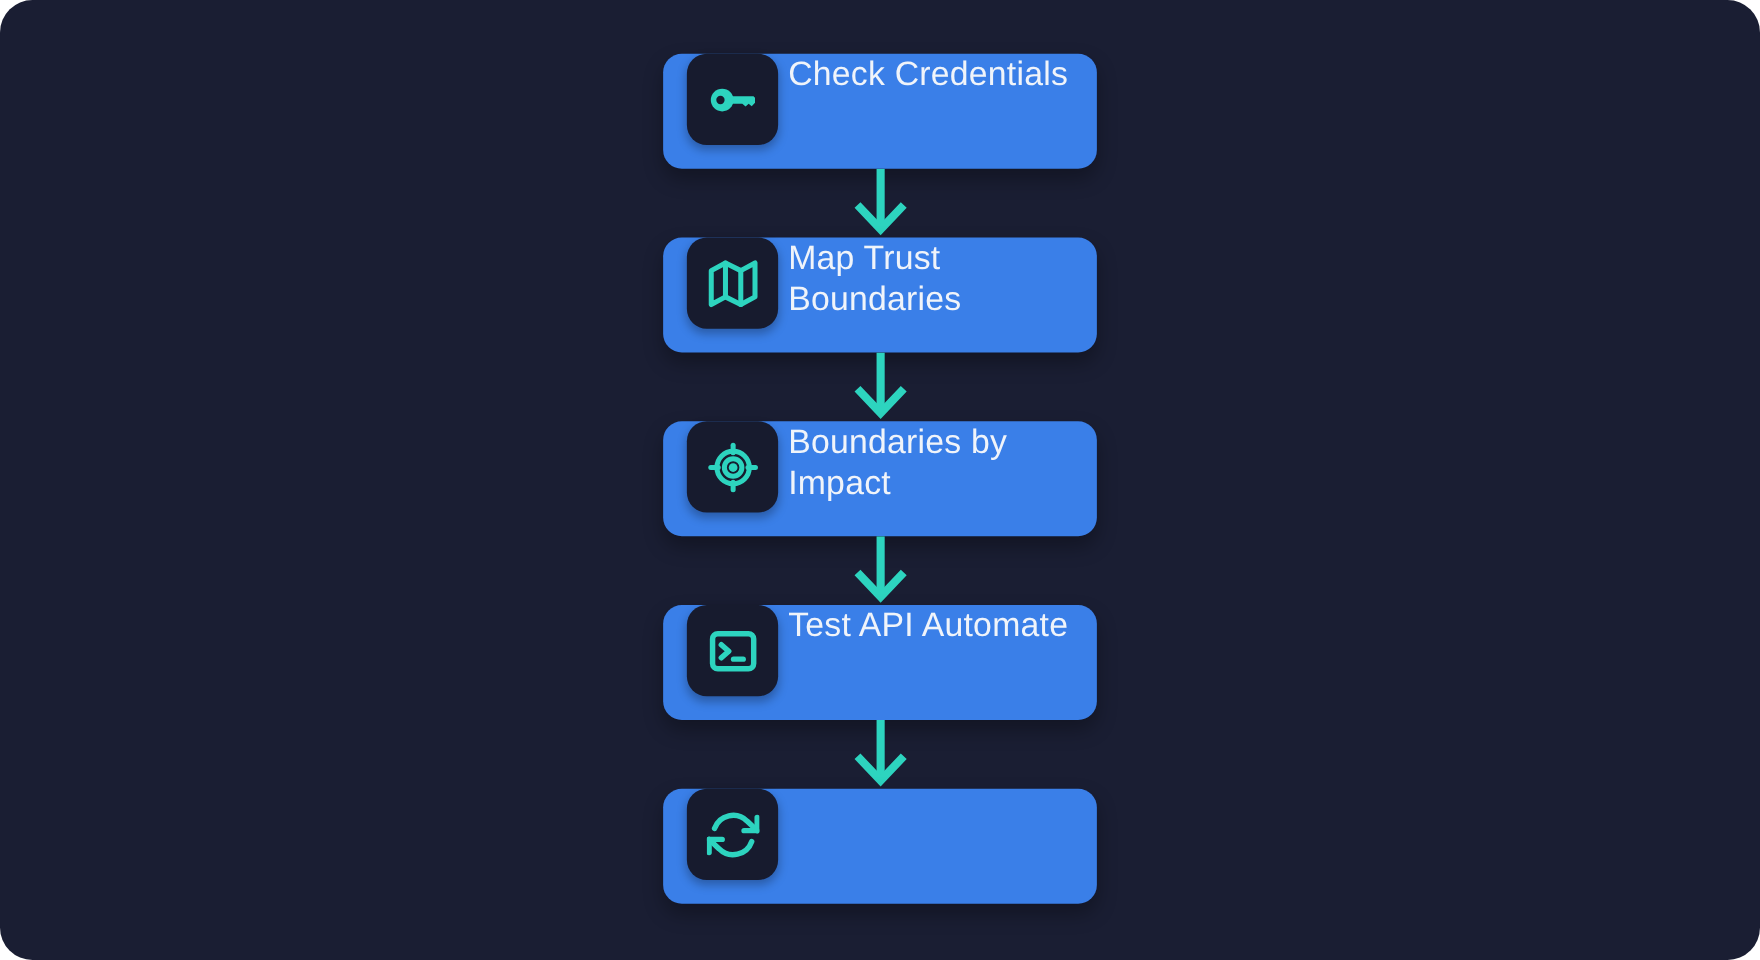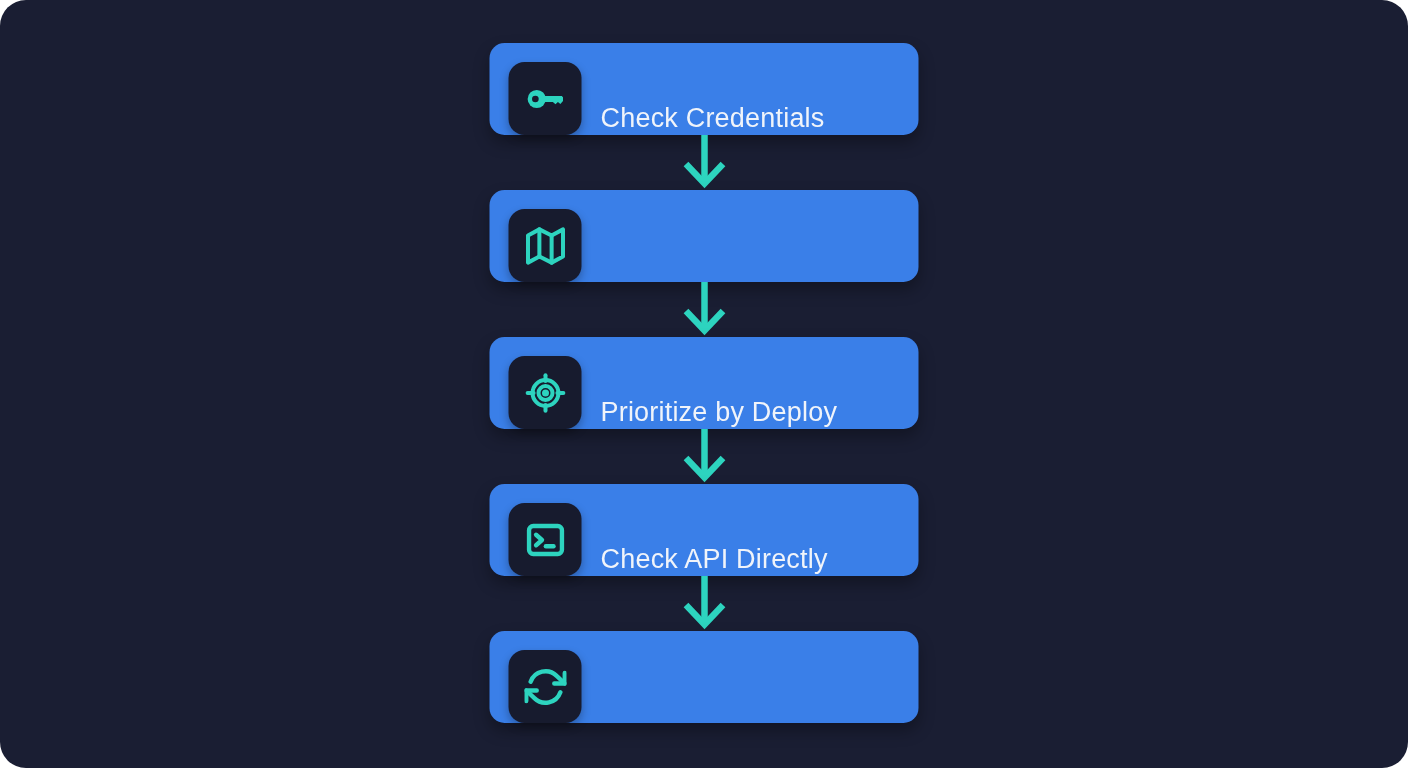--- a/index.html
+++ b/index.html
@@ -22,29 +22,29 @@
   .flow {
     position: absolute;
     top: 43px;
     left: 50%;
     transform: translateX(-50%);
     display: flex;
     flex-direction: column;
     align-items: center;
   }
   .step {
-    width: 429px;
+    width: 347px;
     height: 92px;
     background: var(--blue);
     border-radius: 15px;
     display: flex;
-    align-items: flex-end;
+    align-items: flex-start;
     padding-left: 19px;
     padding-right: 18px;
-    gap: 19px;
+    gap: 8px;
     box-shadow: 0 8px 16px rgba(0,0,0,0.30);
     flex: none;
   }
   .icon-tile {
     width: 73px;
     height: 73px;
     border-radius: 16px;
     background: var(--tile);
     flex: none;
     display: flex;
@@ -94,56 +94,58 @@
       <div class="step">
     <div class="icon-tile">
 
       <svg class="icon stroke-icon" width="42" height="42" viewBox="0 0 24 24" style="display: block;">
         <polygon points="2 6 8.5 2.5 15.5 6 22 2.5 22 18 15.5 21.5 8.5 18 2 21.5"></polygon>
         <line x1="8.5" y1="2.5" x2="8.5" y2="18"></line>
         <line x1="15.5" y1="6" x2="15.5" y2="21.5"></line>
       </svg>
 
     </div>
+    <span class="step-label">Map Trust
+Boundaries</span>
   </div>
       <svg class="arrow" width="48" height="55" viewBox="0 0 48 55">
     <line x1="24" y1="0" x2="24" y2="45" stroke="var(--teal)" stroke-width="6.5"></line>
     <polyline points="5.5 29 24 48.5 42.5 29" fill="none" stroke="var(--teal)" stroke-width="6.5"></polyline>
   </svg>
       <div class="step">
     <div class="icon-tile">
 
       <svg class="icon stroke-icon" width="42" height="42" viewBox="0 0 24 24" style="display: block;">
         <circle cx="12" cy="12" r="7.4"></circle>
         <circle cx="12" cy="12" r="4"></circle>
         <circle cx="12" cy="12" r="2" fill="var(--teal)" stroke="none"></circle>
         <line x1="12" y1="1.8" x2="12" y2="5.2"></line>
         <line x1="12" y1="18.8" x2="12" y2="22.2"></line>
         <line x1="1.8" y1="12" x2="5.2" y2="12"></line>
         <line x1="18.8" y1="12" x2="22.2" y2="12"></line>
       </svg>
 
     </div>
-    <span class="step-label">Prioritize by Deploy</span>
+    <span class="step-label">Boundaries by Impact</span>
   </div>
       <svg class="arrow" width="48" height="55" viewBox="0 0 48 55">
     <line x1="24" y1="0" x2="24" y2="45" stroke="var(--teal)" stroke-width="6.5"></line>
     <polyline points="5.5 29 24 48.5 42.5 29" fill="none" stroke="var(--teal)" stroke-width="6.5"></polyline>
   </svg>
       <div class="step">
     <div class="icon-tile">
 
       <svg class="icon stroke-icon" width="42" height="42" viewBox="0 0 24 24" style="stroke-width: 2.5; display: block;">
         <rect x="2.6" y="4" width="18.8" height="16" rx="2.4"></rect>
         <polyline points="6.6 9 10 12 6.6 15"></polyline>
         <line x1="12.2" y1="15.6" x2="16.6" y2="15.6"></line>
       </svg>
 
     </div>
-    <span class="step-label">Check API Directly</span>
+    <span class="step-label">Test API Automate</span>
   </div>
       <svg class="arrow" width="48" height="55" viewBox="0 0 48 55">
     <line x1="24" y1="0" x2="24" y2="45" stroke="var(--teal)" stroke-width="6.5"></line>
     <polyline points="5.5 29 24 48.5 42.5 29" fill="none" stroke="var(--teal)" stroke-width="6.5"></polyline>
   </svg>
       <div class="step">
     <div class="icon-tile">
 
       <svg class="icon stroke-icon" width="42" height="42" viewBox="0 0 24 24" style="stroke-width: 2.5; display: block;">
         <polyline points="23 4 23 10 17 10"></polyline>

